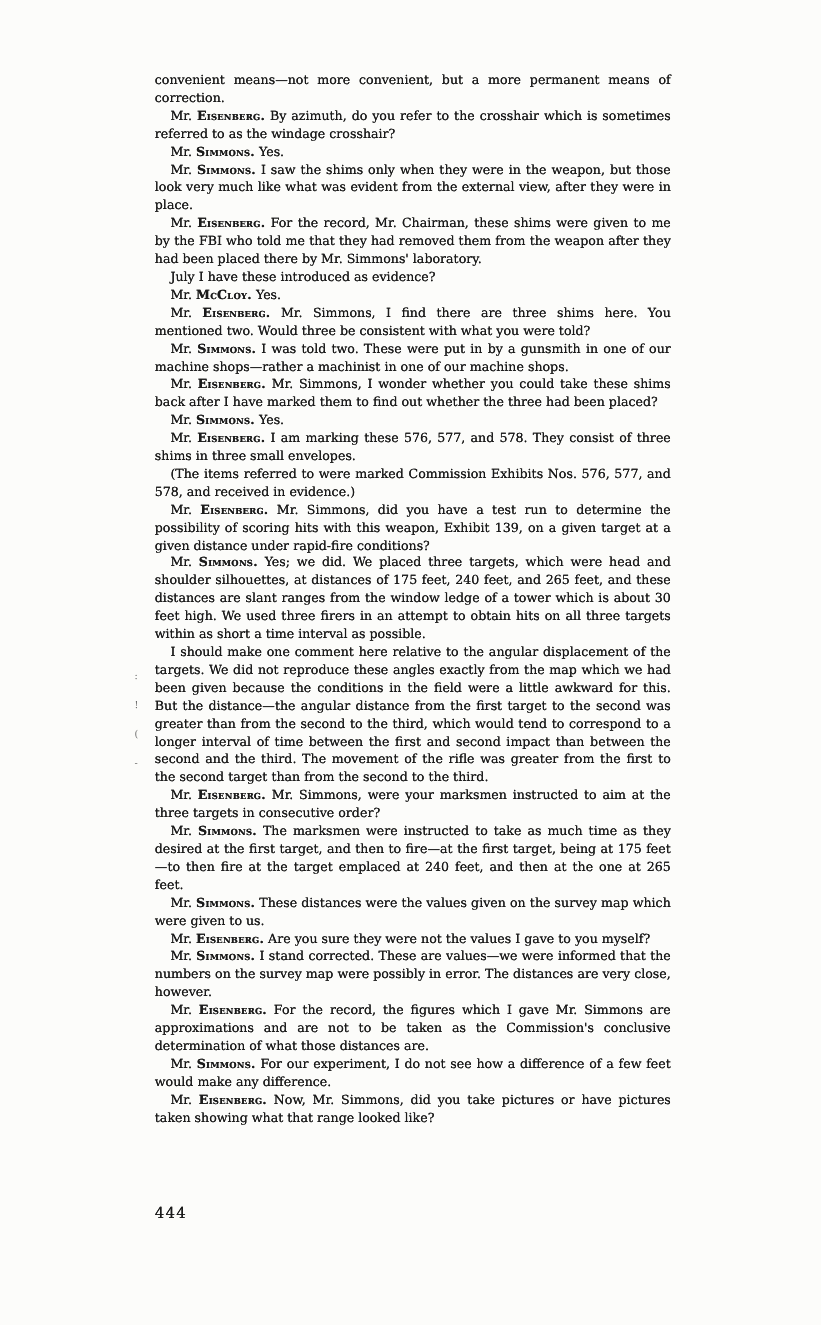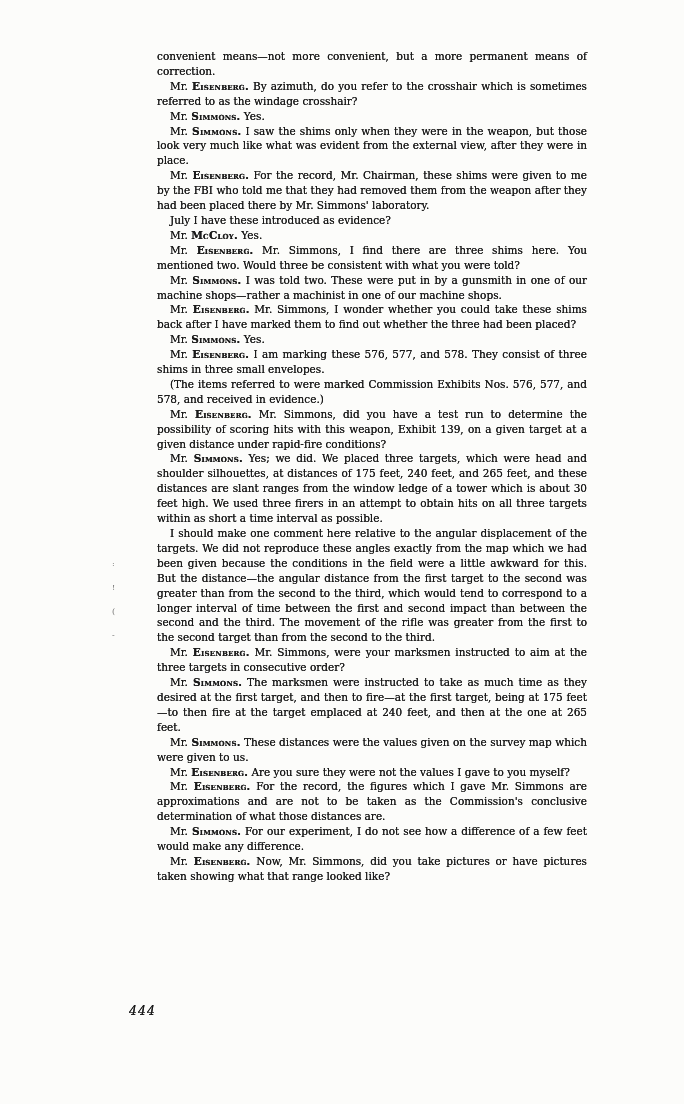--- a/index.html
+++ b/index.html
@@ -12,27 +12,26 @@
     width: 684px;
     height: 1104px;
     background: #fcfcfa;
     overflow: hidden;
     font-family: "DejaVu Serif", "Liberation Serif", serif;
     color: #1b1b1b;
   }
   .text-block {
     position: absolute;
     left: 129px;
-    top: 49px;
+    top: 60px;
     width: 430px;
     font-size: 10.5px;
     line-height: 14.9px;
     text-align: justify;
     text-shadow: 0 0 0.4px currentColor;
-    margin-left: 28px;
   }
   .para {
     margin: 0;
     padding: 0;
     text-indent: 13px;
   }
   .para.noindent {
     text-indent: 0;
   }
   .sp-name {
@@ -40,21 +39,20 @@
     letter-spacing: 0.2px;
     font-weight: bold;
   }
   .page-number {
     position: absolute;
     left: 129px;
     top: 1003px;
     font-size: 12.5px;
     letter-spacing: 1px;
     text-shadow: 0 0 0.5px currentColor;
-    font-style: italic;
   }
   .margin-marks {
     position: absolute;
     left: 112px;
     top: 560px;
     width: 10px;
     font-size: 8px;
     line-height: 8px;
     color: #3a3a3a;
     opacity: 0.75;
@@ -88,18 +86,19 @@
       <p class="para"><span class="speaker"><span class="sp-prefix">Mr. </span><span class="sp-name">Simmons.</span></span> Yes.</p>
       <p class="para"><span class="speaker"><span class="sp-prefix">Mr. </span><span class="sp-name">Eisenberg.</span></span> I am marking these 576, 577, and 578.  They consist of three shims in three small envelopes.</p>
       <p class="para">(The items referred to were marked Commission Exhibits Nos. 576, 577, and 578, and received in evidence.)</p>
       <p class="para"><span class="speaker"><span class="sp-prefix">Mr. </span><span class="sp-name">Eisenberg.</span></span> Mr. Simmons, did you have a test run to determine the possibility of scoring hits with this weapon, Exhibit 139, on a given target at a given distance under rapid-fire conditions?</p>
       <p class="para"><span class="speaker"><span class="sp-prefix">Mr. </span><span class="sp-name">Simmons.</span></span> Yes; we did.  We placed three targets, which were head and shoulder silhouettes, at distances of 175 feet, 240 feet, and 265 feet, and these distances are slant ranges from the window ledge of a tower which is about 30 feet high.  We used three firers in an attempt to obtain hits on all three targets within as short a time interval as possible.</p>
       <p class="para">I should make one comment here relative to the angular displacement of the targets.  We did not reproduce these angles exactly from the map which we had been given because the conditions in the field were a little awkward for this.  But the distance—the angular distance from the first target to the second was greater than from the second to the third, which would tend to correspond to a longer interval of time between the first and second impact than between the second and the third.  The movement of the rifle was greater from the first to the second target than from the second to the third.</p>
       <p class="para"><span class="speaker"><span class="sp-prefix">Mr. </span><span class="sp-name">Eisenberg.</span></span> Mr. Simmons, were your marksmen instructed to aim at the three targets in consecutive order?</p>
       <p class="para"><span class="speaker"><span class="sp-prefix">Mr. </span><span class="sp-name">Simmons.</span></span> The marksmen were instructed to take as much time as they desired at the first target, and then to fire—at the first target, being at 175 feet—to then fire at the target emplaced at 240 feet, and then at the one at 265 feet.</p>
       <p class="para"><span class="speaker"><span class="sp-prefix">Mr. </span><span class="sp-name">Simmons.</span></span> These distances were the values given on the survey map which were given to us.</p>
       <p class="para"><span class="speaker"><span class="sp-prefix">Mr. </span><span class="sp-name">Eisenberg.</span></span> Are you sure they were not the values I gave to you myself?</p>
+      <p class="para"><span class="speaker"><span class="sp-prefix">Mr. </span><span class="sp-name">Simmons.</span></span> I stand corrected.  These are values—we were informed that the numbers on the survey map were possibly in error.  The distances are very close, however.</p>
       <p class="para"><span class="speaker"><span class="sp-prefix">Mr. </span><span class="sp-name">Eisenberg.</span></span> For the record, the figures which I gave Mr. Simmons are approximations and are not to be taken as the Commission's conclusive determination of what those distances are.</p>
       <p class="para"><span class="speaker"><span class="sp-prefix">Mr. </span><span class="sp-name">Simmons.</span></span> For our experiment, I do not see how a difference of a few feet would make any difference.</p>
       <p class="para"><span class="speaker"><span class="sp-prefix">Mr. </span><span class="sp-name">Eisenberg.</span></span> Now, Mr. Simmons, did you take pictures or have pictures taken showing what that range looked like?</p>
     </div>
   <div class="page-number">444</div>
 </div>
 
 </body></html>

